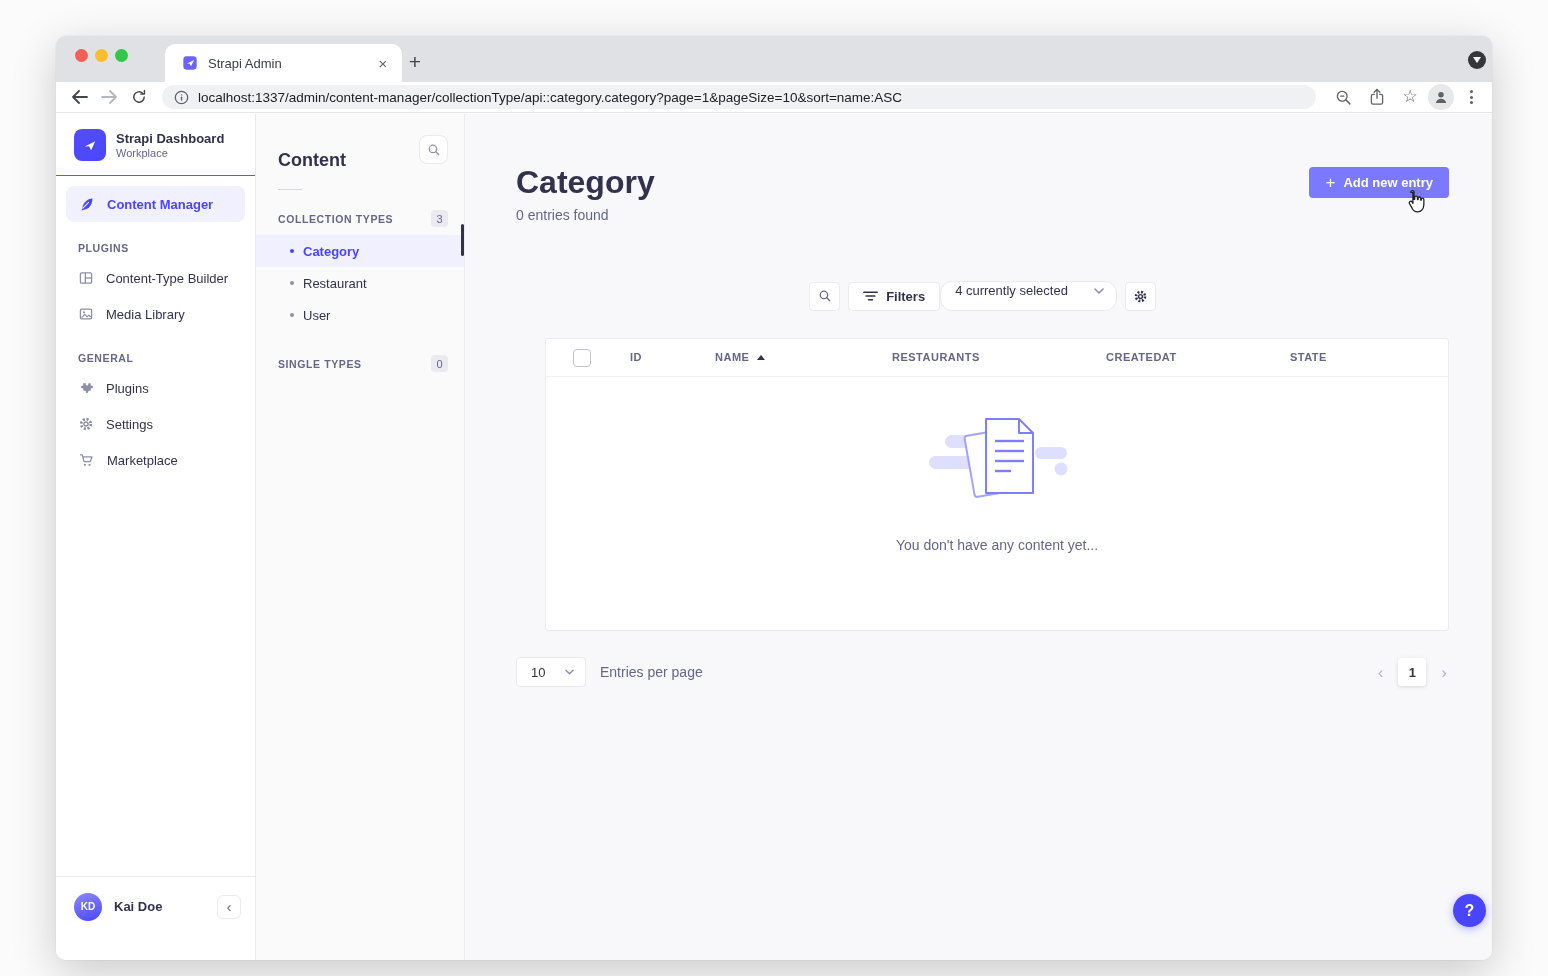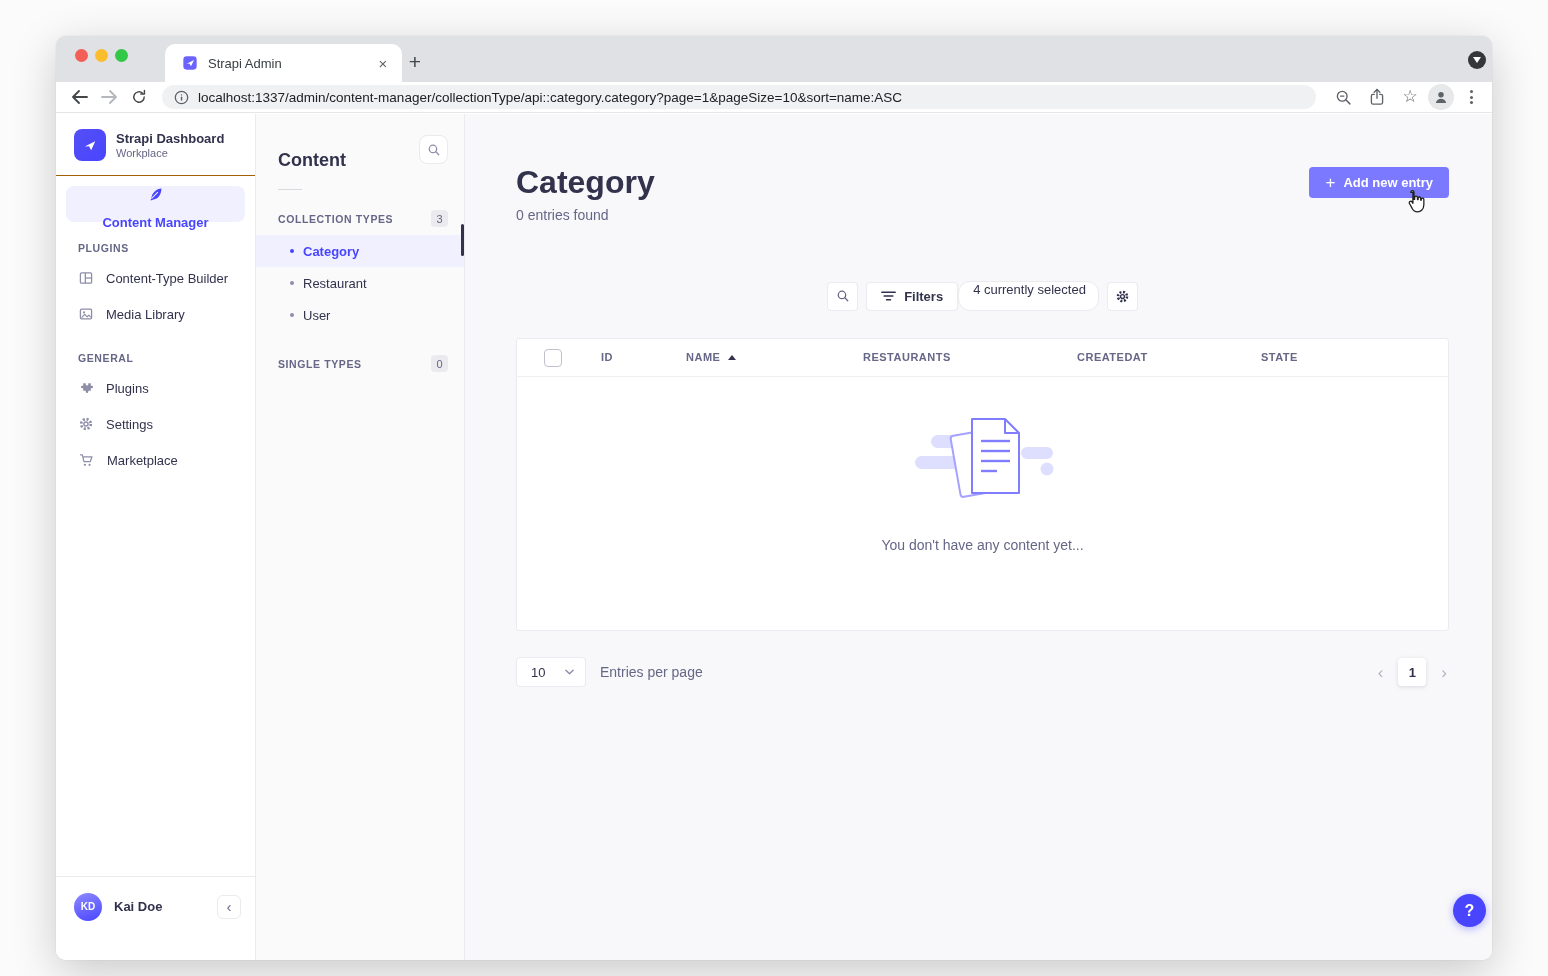--- a/index.html
+++ b/index.html
@@ -39,21 +39,21 @@
 
   .sidebar { width:200px; background:#fff; border-right:1px solid #eaeaef; position:relative; flex:none; }
   .brand { display:flex; align-items:center; gap:10px; padding:15px 16px 14px 18px; border-bottom:1px solid #a16207; }
   .logo { width:32px; height:32px; border-radius:8px; background:linear-gradient(135deg,#544ff5,#4945ff);
     display:flex; align-items:center; justify-content:center; flex:none; }
   .brand .t1 { font-size:13px; font-weight:bold; color:#32324d; line-height:16px; }
   .brand .t2 { font-size:11px; color:#666687; }
   .navitem { display:flex; align-items:center; gap:12px; height:36px; margin:0 10px; padding:0 12px; border-radius:8px;
     font-size:13px; color:#32324d; }
   .navitem.active { background:#f0f0ff; color:#4945ff; font-weight:bold; }
-  .navitem.first { margin-top:10px;flex-direction:column; }
+  .navitem.first { margin-top:10px; }
   .sechead { font-size:10.5px; font-weight:bold; letter-spacing:.6px; color:#666687; padding:20px 0 6px 22px; }
   .userrow { position:absolute; left:0; right:0; bottom:0; height:84px; border-top:1px solid #eaeaef;
     display:flex; align-items:center; padding:0 14px 24px 18px; gap:12px; }
   .kd { width:28px; height:28px; border-radius:50%; background:linear-gradient(160deg,#8e8aff,#4945ff);
     color:#fff; font-size:10px; font-weight:bold; display:flex; align-items:center; justify-content:center; flex:none; }
   .username { font-size:13px; font-weight:bold; color:#32324d; flex:1; }
   .collapse { width:24px; height:24px; border:1px solid #eaeaef; border-radius:6px; background:#fff;
     color:#666687; font-size:15px; line-height:21px; text-align:center; }
 
   .subnav { width:209px; background:#fafafb; border-right:1px solid #eaeaef; position:relative; flex:none; }
@@ -80,23 +80,23 @@
     font-family:inherit; }
   .addbtn .plus { font-size:17px; font-weight:normal; line-height:1; margin-top:-1px; }
 
   .filterrow { display:flex; justify-content:center; align-items:center; margin-top:58px; }
   .frleft, .frright { display:flex; align-items:center; gap:8px; }
   .iconbtn { width:31px; height:29px; background:#fff; border:1px solid #eaeaef; border-radius:4px;
     display:flex; align-items:center; justify-content:center; }
   .filtersbtn { height:29px; background:#fff; border:1px solid #eaeaef; border-radius:4px; display:flex;
     align-items:center; gap:8px; padding:0 14px; font-size:13px; font-weight:bold; color:#32324d; font-family:inherit; }
   .selectbox { height:30px; background:#fff; border:1px solid #eaeaef; border-radius:12px; display:flex;
-    align-items:center; gap:26px; padding:0 12px 11px 14px; font-size:13px; color:#32324d;flex-direction:column; }
-
-  .card { margin-top:27px; background:#fff; border:1px solid #eaeaef; border-radius:3px; height:293px; position:relative; }
+    align-items:center; gap:26px; padding:0 12px 11px 14px; font-size:13px; color:#32324d; }
+
+  .card { margin-top:27px; background:#fff; border:1px solid #eaeaef; border-radius:3px; height:293px; position:relative;margin-left:29px; }
   .thead { position:relative; height:38px; border-bottom:1px solid #f0f0f3; }
   .thead .cb { position:absolute; left:27px; top:10px; width:18px; height:18px; border:1px solid #c0c0cf; border-radius:4px; background:#fff; }
   .th { position:absolute; top:12px; font-size:11px; font-weight:bold; letter-spacing:.5px; color:#666687; white-space:nowrap; }
   .sortasc { display:inline-block; width:0; height:0; border-left:4px solid transparent; border-right:4px solid transparent;
     border-bottom:5px solid #32324d; margin-left:8px; vertical-align:1px; }
   .emptywrap { position:absolute; left:0; right:0; top:72px; text-align:center; }
   .emptytext { margin-top:34px; font-size:14px; color:#666687; }
 
   .pagerow { display:flex; justify-content:space-between; align-items:center; margin-top:26px; }
   .prleft { display:flex; align-items:center; gap:14px; }

